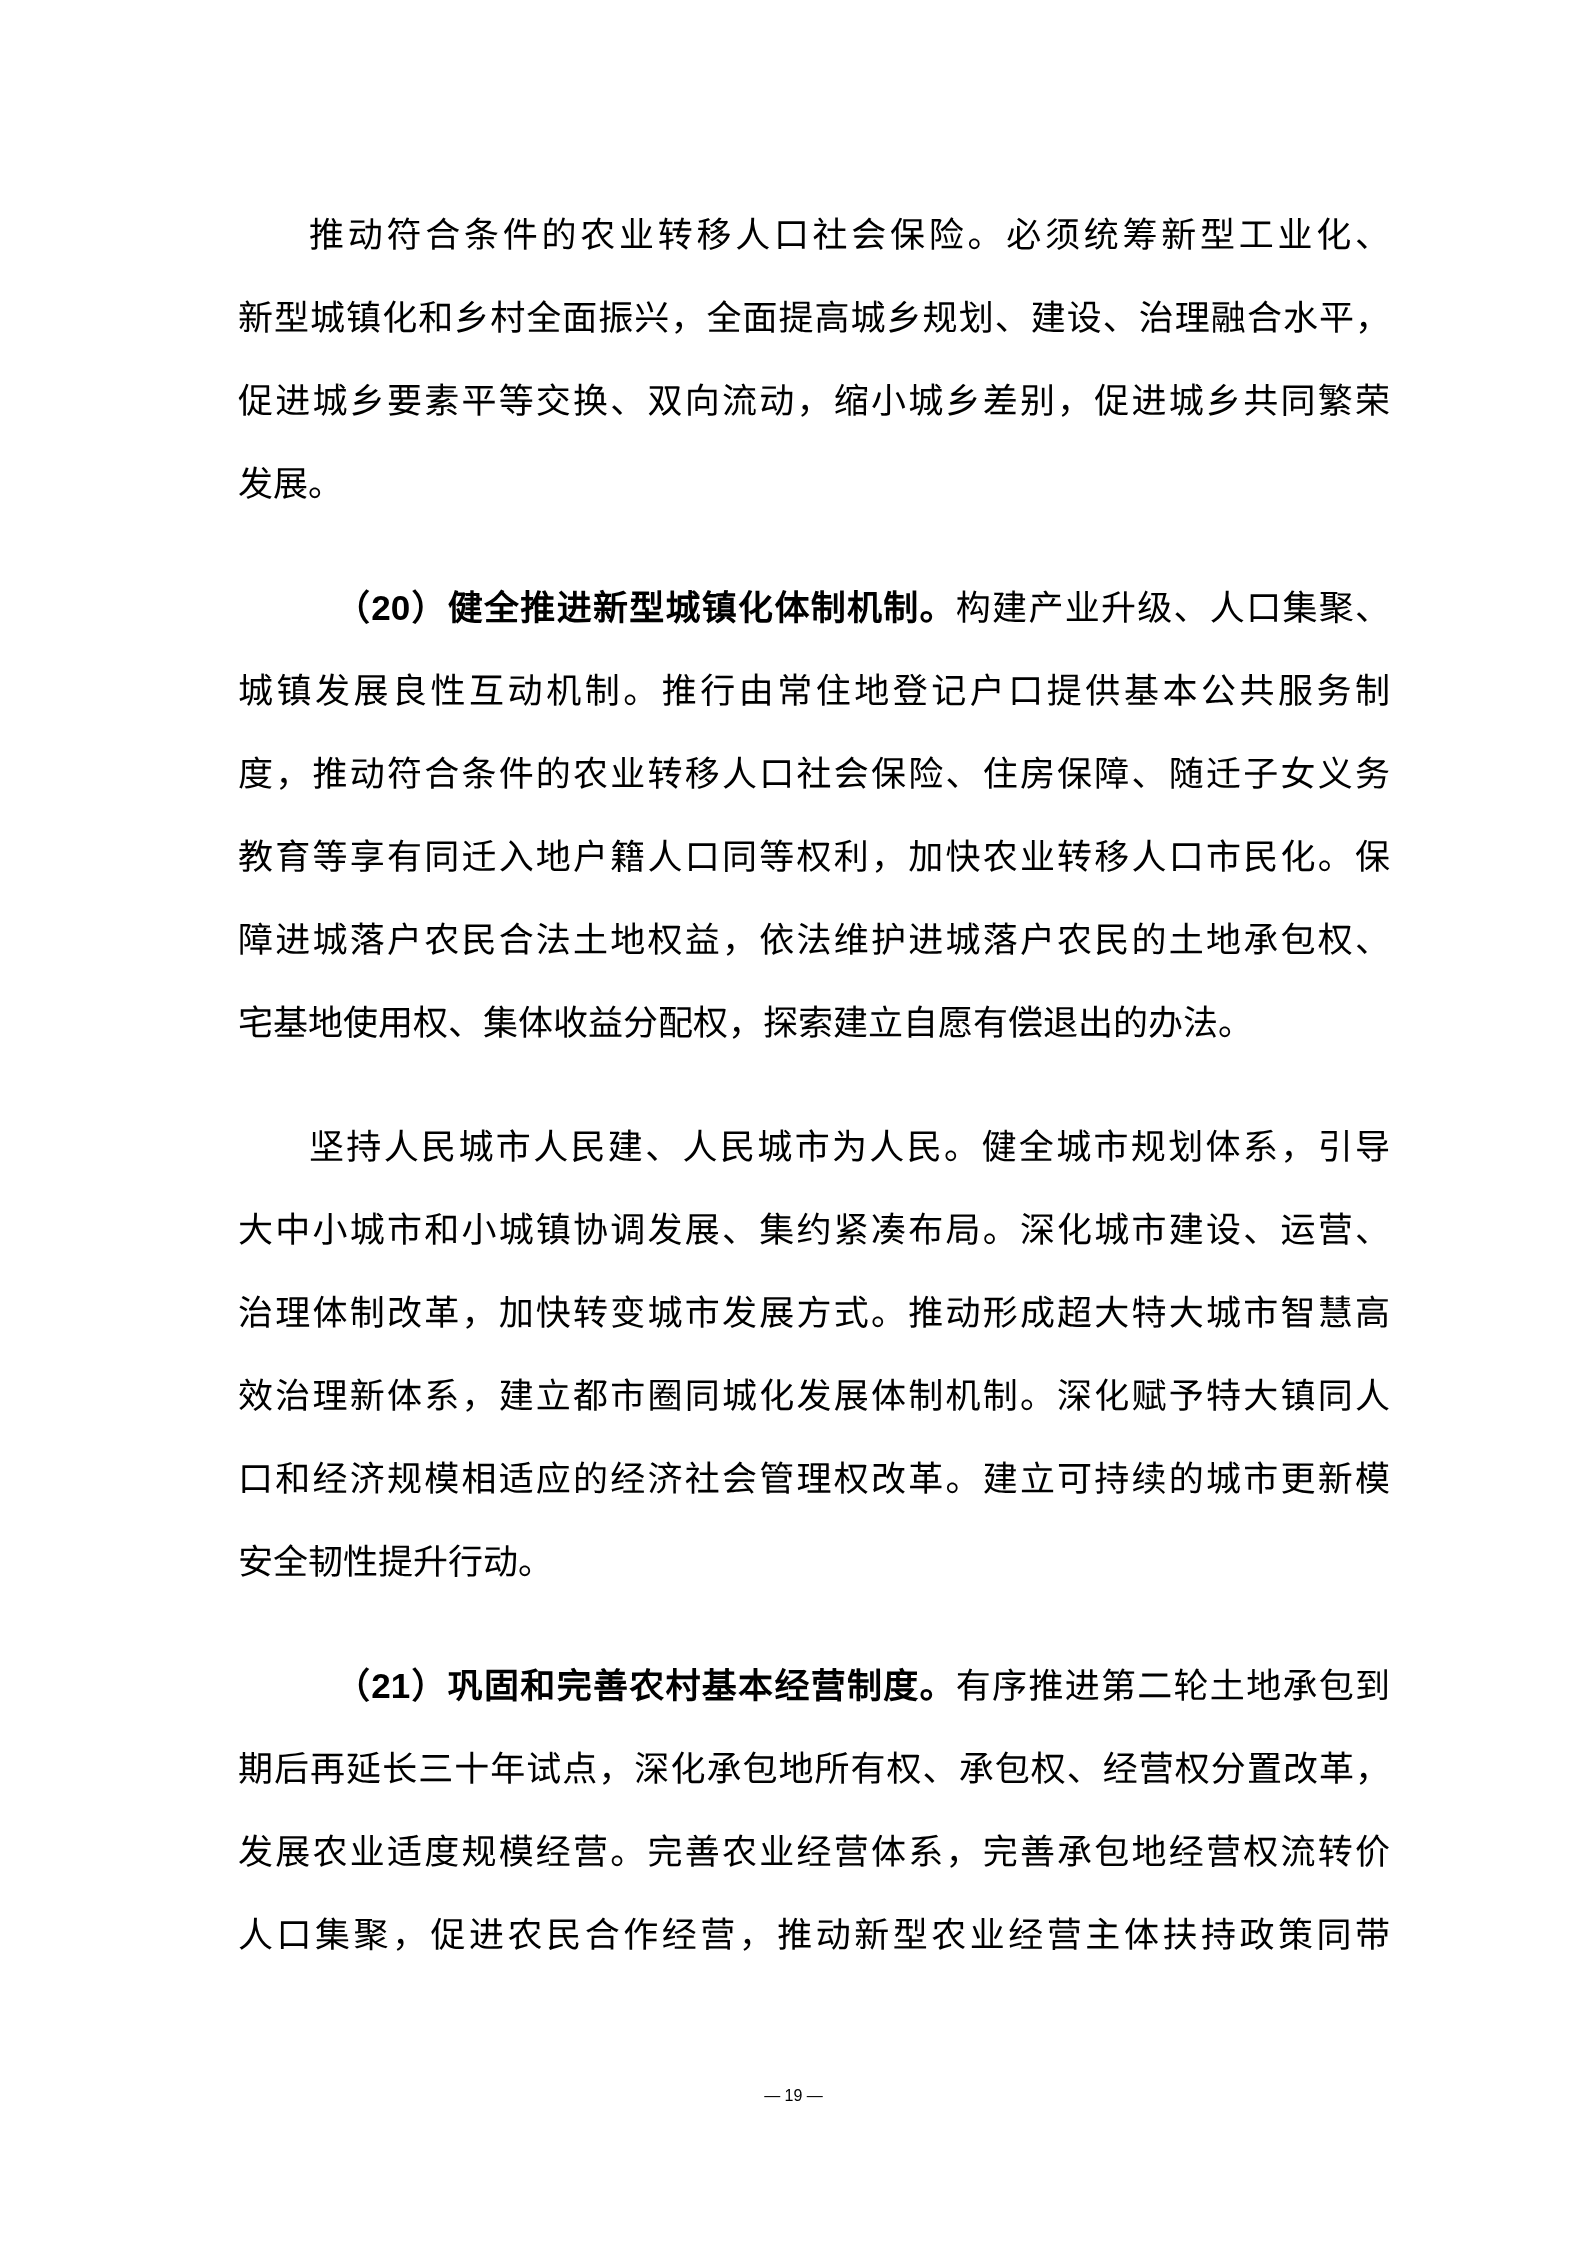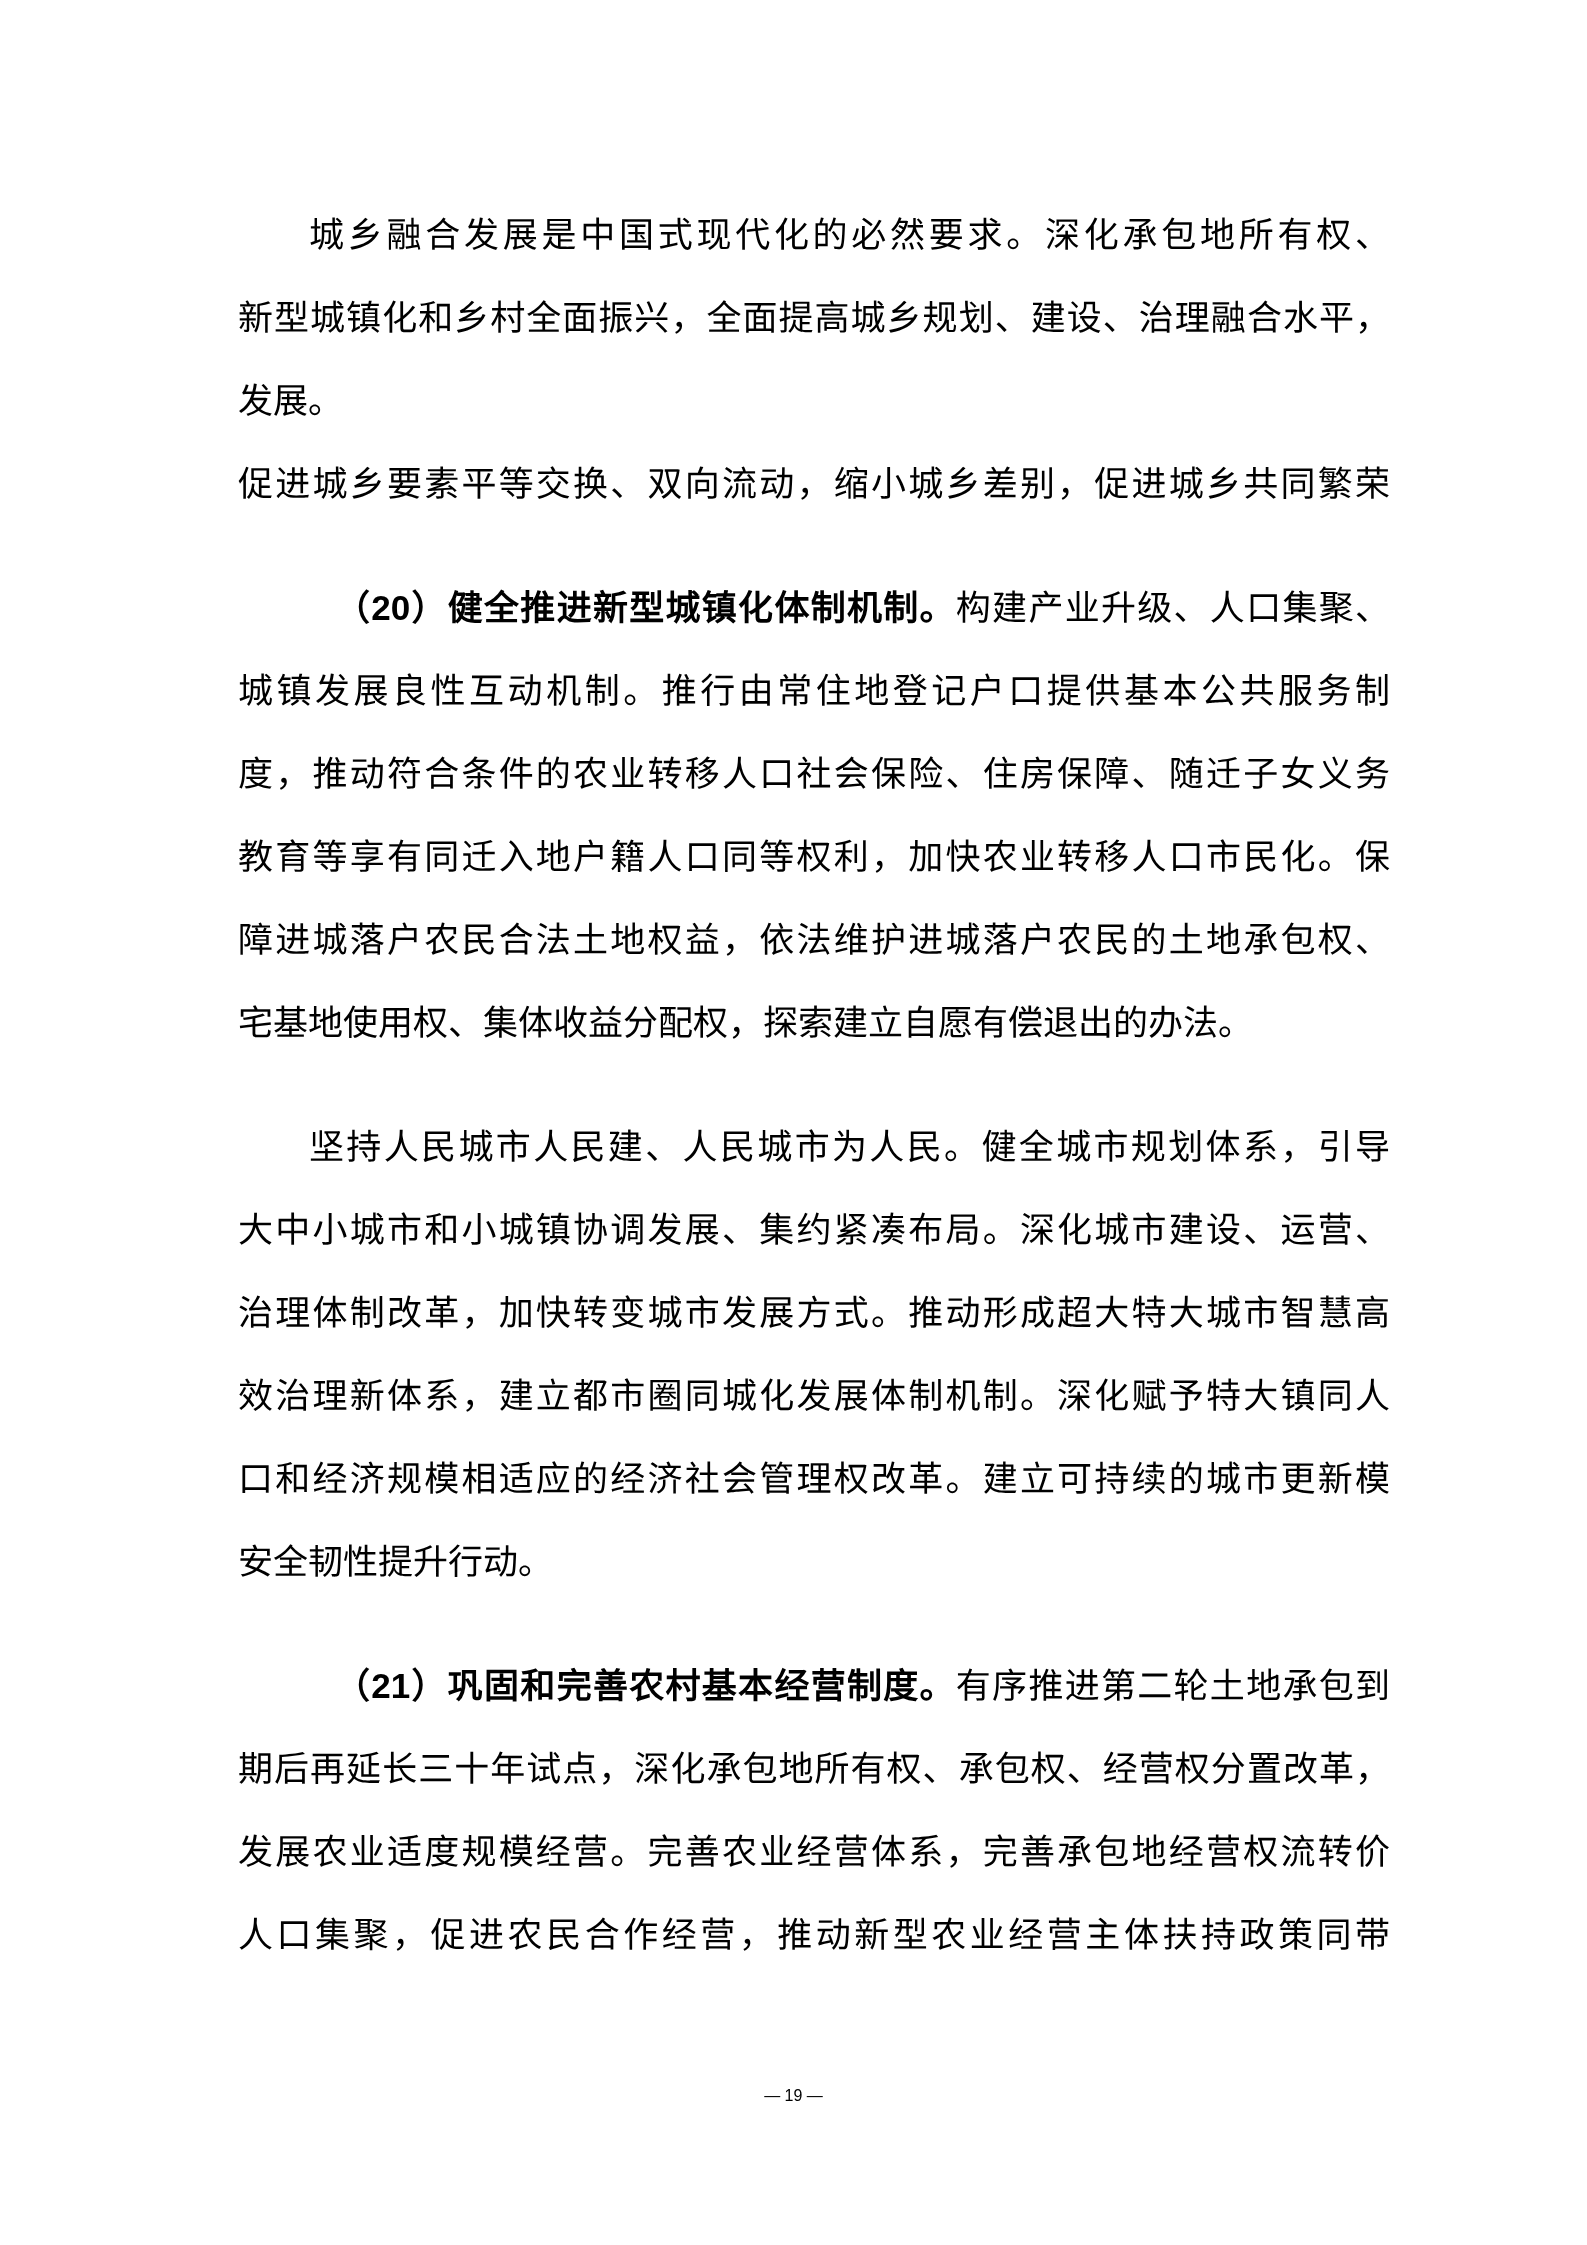--- a/index.html
+++ b/index.html
@@ -55,24 +55,24 @@
     line-height: 26px;
     color: #000000;
   }
 </style>
 </head>
 <body>
 
 <div class="page">
   <div class="doc-body">
       <div class="paragraph">
-        <div class="line indent"><span>城乡融合发展是中国式现代化的必然要求。深化承包地所有权、</span></div>
+        <div class="line indent"><span>推动符合条件的农业转移人口社会保险。必须统筹新型工业化、</span></div>
         <div class="line"><span>新型城镇化和乡村全面振兴，全面提高城乡规划、建设、治理融合水平，</span></div>
+        <div class="line"><span>促进城乡要素平等交换、双向流动，缩小城乡差别，促进城乡共同繁荣</span></div>
         <div class="line last"><span>发展。</span></div>
-        <div class="line"><span>促进城乡要素平等交换、双向流动，缩小城乡差别，促进城乡共同繁荣</span></div>
       </div>
       <div class="paragraph">
         <div class="line indent"><span class="bold">（20）健全推进新型城镇化体制机制。</span><span>构建产业升级、人口集聚、</span></div>
         <div class="line"><span>城镇发展良性互动机制。推行由常住地登记户口提供基本公共服务制</span></div>
         <div class="line"><span>度，推动符合条件的农业转移人口社会保险、住房保障、随迁子女义务</span></div>
         <div class="line"><span>教育等享有同迁入地户籍人口同等权利，加快农业转移人口市民化。保</span></div>
         <div class="line"><span>障进城落户农民合法土地权益，依法维护进城落户农民的土地承包权、</span></div>
         <div class="line last"><span>宅基地使用权、集体收益分配权，探索建立自愿有偿退出的办法。</span></div>
       </div>
       <div class="paragraph">

